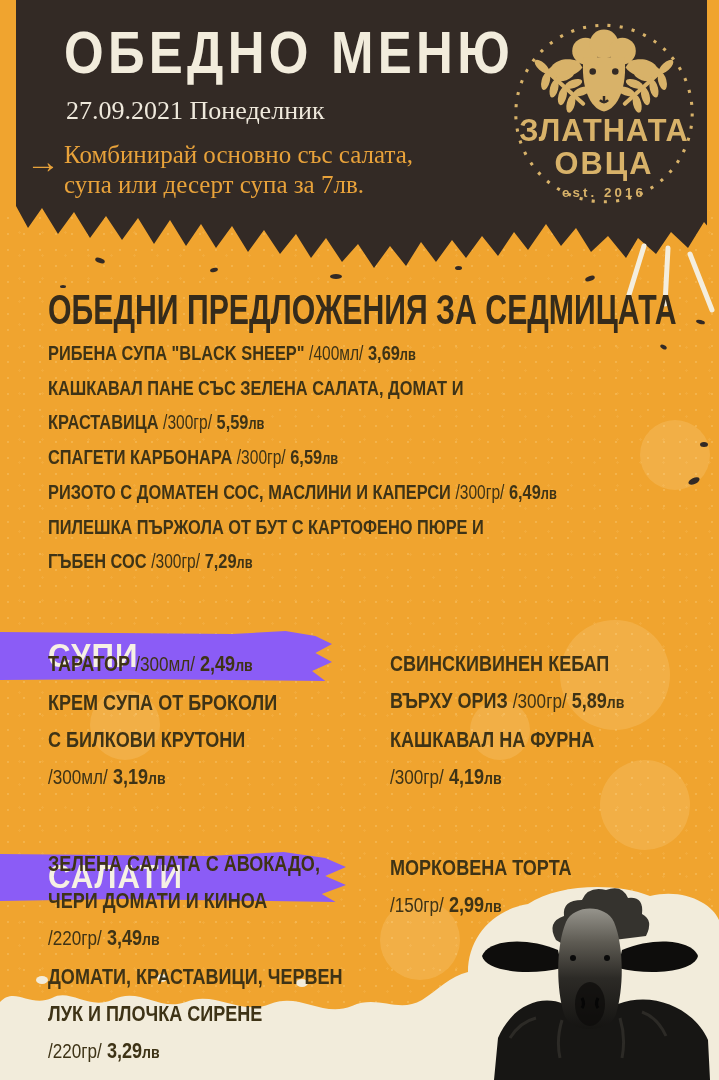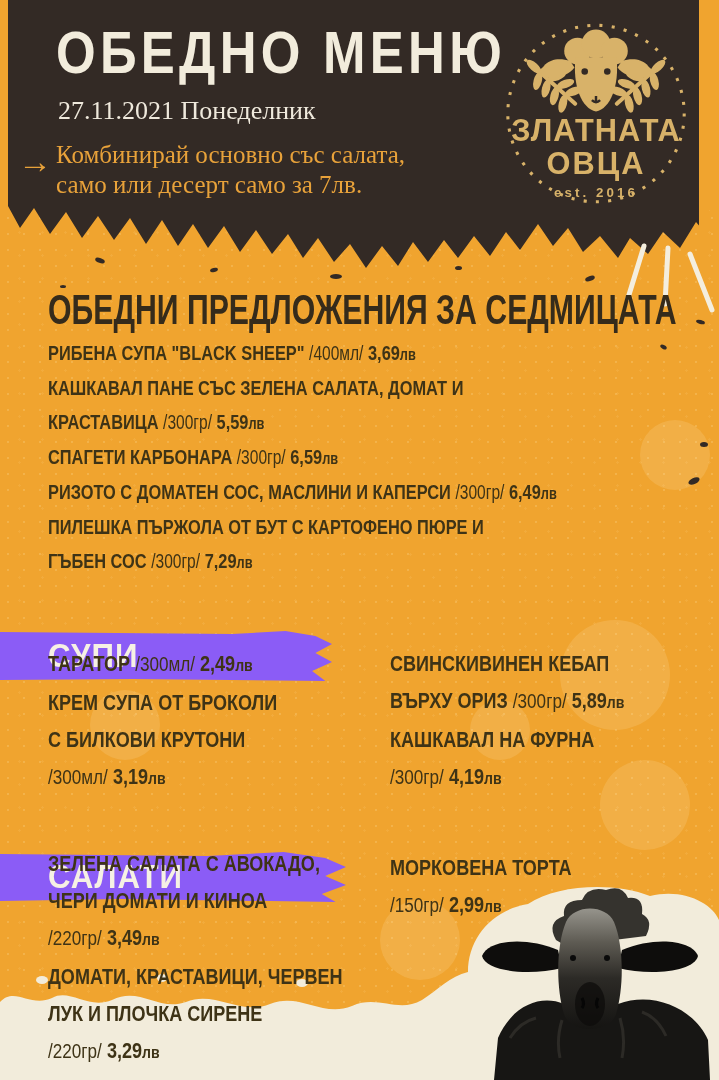--- a/index.html
+++ b/index.html
@@ -13,21 +13,21 @@
     position:absolute;left:0;top:210px;right:0;bottom:0;z-index:1;
     background-image:radial-gradient(rgba(253,224,160,.55) 1.3px,transparent 1.5px),
                      radial-gradient(rgba(255,210,130,.35) 1.1px,transparent 1.3px);
     background-size:16px 16px,23px 23px;background-position:0 0,8px 11px;
     opacity:.45;pointer-events:none;
   }
   .blob{position:absolute;border-radius:50%;background:rgba(255,235,190,.16);z-index:1;pointer-events:none;}
 
   
   .hdr{
-    position:absolute;left:8px;top:0;width:691px;height:312px;background:#332a25;z-index:3;
+    position:absolute;left:16px;top:0;width:691px;height:312px;background:#332a25;z-index:3;
     clip-path:polygon(0 0,719px 0,719px 228px,700px 236px,688px 222px,672px 248px,655px 232px,640px 254px,
       622px 238px,610px 258px,592px 236px,575px 252px,560px 228px,545px 246px,530px 224px,512px 250px,
       498px 232px,482px 256px,466px 236px,450px 258px,436px 240px,420px 262px,405px 242px,390px 266px,
       374px 246px,358px 268px,342px 244px,326px 262px,310px 238px,295px 258px,280px 234px,264px 254px,
       248px 230px,232px 252px,216px 226px,200px 248px,185px 224px,170px 246px,154px 220px,138px 244px,
       122px 218px,106px 240px,90px 216px,74px 238px,58px 212px,42px 234px,26px 208px,12px 228px,0 206px);
   }
   .title{
     position:absolute;left:48px;top:18px;margin:0;color:#f2ecdc;
     font-size:60px;font-weight:700;letter-spacing:5px;white-space:nowrap;
@@ -127,24 +127,24 @@
       <ellipse cx="120" cy="116" rx="15" ry="22" fill="#0d0c0b" opacity=".75"></ellipse>
       <path d="M112,110 q3,6 0,10 M128,110 q-3,6 0,10" stroke="#060606" stroke-width="3" fill="none"></path>
       <circle cx="103" cy="70" r="3" fill="#0a0a0a"></circle>
       <circle cx="137" cy="70" r="3" fill="#0a0a0a"></circle>
       <path d="M40,150 q10,-16 26,-20 M196,148 q-8,-18 -24,-24 M150,130 q6,20 2,40 M92,132 q-6,20 -2,38" stroke="#2c2a26" stroke-width="3" fill="none"></path>
     </g>
   </svg>
 
   <header class="hdr">
     <h1 class="title">ОБЕДНО МЕНЮ</h1>
-    <div class="date">27.11.2021 Понеделник</div>
+    <div class="date">27.09.2021 Понеделник</div>
     <span class="arrow">→</span>
     <div class="promo">Комбинирай основно със салата,
-само или десерт само за 7лв.</div>
+супа или десерт супа за 7лв.</div>
 
     <svg class="logo" width="220" height="200" viewBox="0 0 210 195">
       <circle cx="105" cy="99" r="86" fill="none" stroke="#d8b269" stroke-width="3" stroke-dasharray="3 9"></circle>
       <g fill="#d8b269" transform="translate(52,60) rotate(-48)">
         <rect x="-2" y="-8" width="4" height="54" rx="2"></rect>
         <ellipse cx="0" cy="-10" rx="4" ry="9"></ellipse>
         <ellipse cx="-8" cy="2" rx="9" ry="4" transform="rotate(-28 -8 2)"></ellipse>
         <ellipse cx="8" cy="2" rx="9" ry="4" transform="rotate(28 8 2)"></ellipse>
         <ellipse cx="-8" cy="13" rx="9" ry="4" transform="rotate(-28 -8 13)"></ellipse>
         <ellipse cx="8" cy="13" rx="9" ry="4" transform="rotate(28 8 13)"></ellipse>

